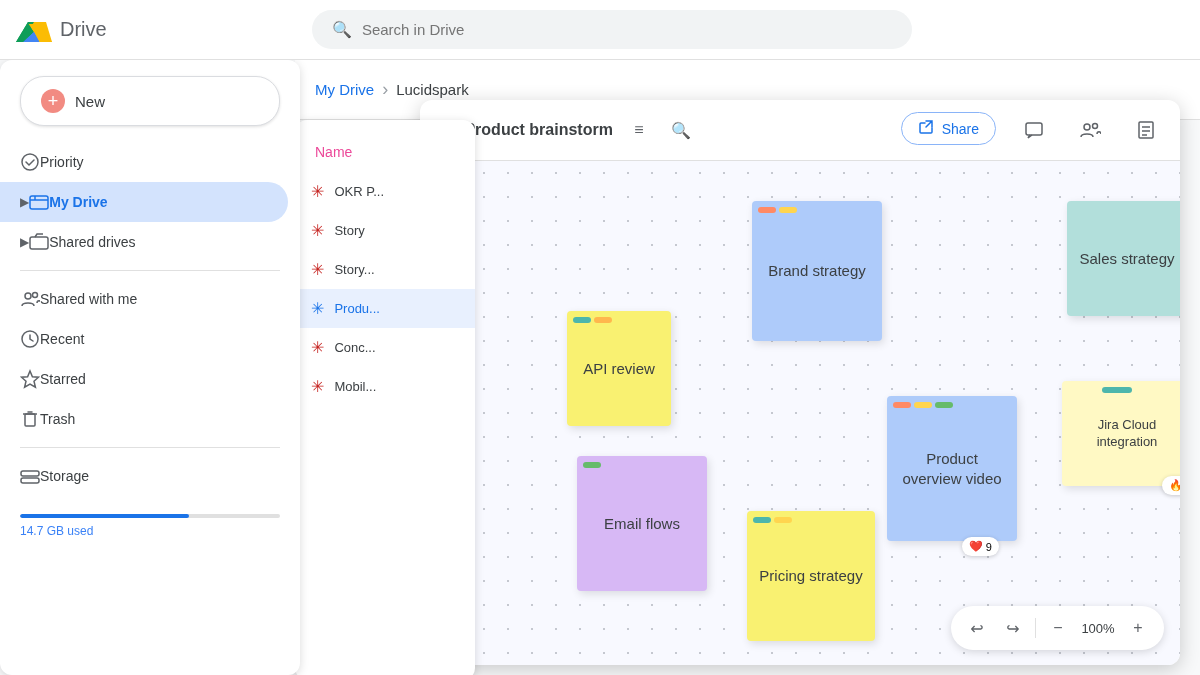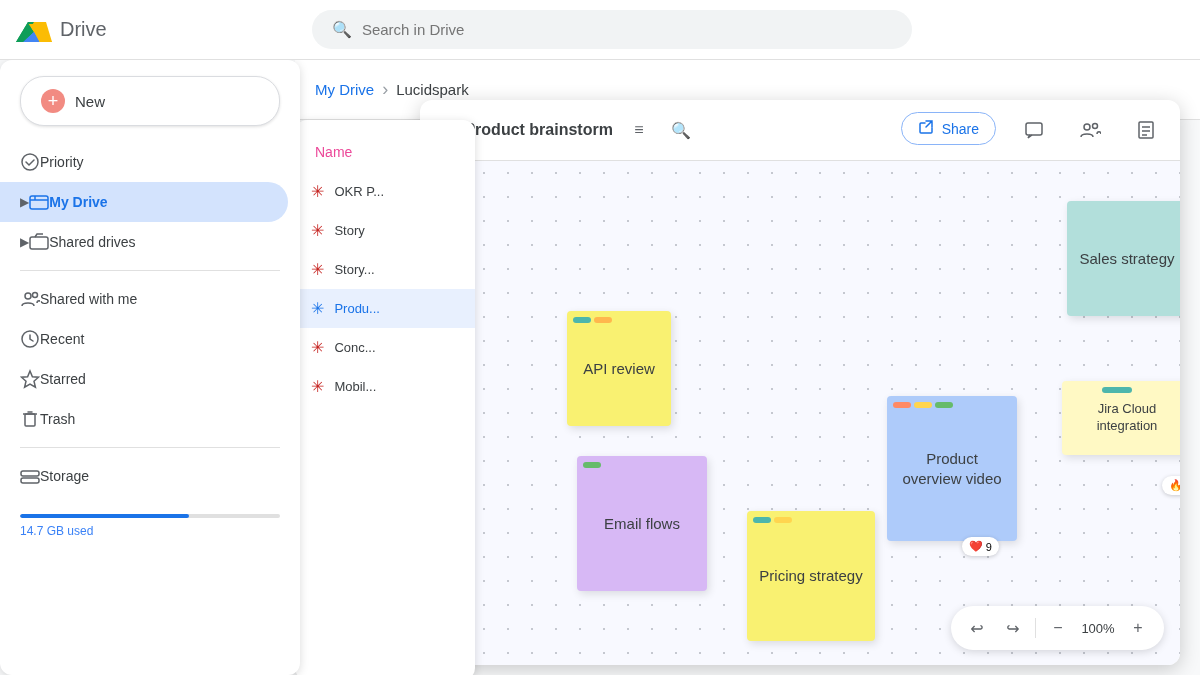--- a/index.html
+++ b/index.html
@@ -640,20 +640,27 @@
     <div class="canvas-workspace">
 
       <div class="sticky-note" style="background:#f9f171;top:150px;left:95px;width:104px;height:115px;">
         <div class="note-tag">
           <div class="note-tag-bar" style="background:#4db6ac;"></div>
           <div class="note-tag-bar" style="background:#ffb74d;"></div>
         </div>
         <span>API review</span>
       </div>
 
+      <div class="sticky-note" style="background:#aecbfa;top:40px;left:280px;width:130px;height:140px;">
+        <div class="note-tag">
+          <div class="note-tag-bar" style="background:#ff8a65;"></div>
+          <div class="note-tag-bar" style="background:#ffd54f;"></div>
+        </div>
+        <span>Brand strategy</span>
+      </div>
 
       <div class="sticky-note" style="background:#d7b8f5;top:295px;left:105px;width:130px;height:135px;align-items:center;">
         <div class="note-tag">
           <div class="note-tag-bar" style="background:#66bb6a;"></div>
         </div>
         <span>Email flows</span>
       </div>
 
       <div class="sticky-note" style="background:#f9f171;top:350px;left:275px;width:128px;height:130px;">
         <div class="note-tag">
@@ -674,21 +681,21 @@
 
       <div class="reaction-badge" style="bottom:110px;left:490px;">
         <span>❤️</span>
         <span>9</span>
       </div>
 
       <div class="sticky-note" style="background:#b2dfdb;top:40px;left:595px;width:120px;height:115px;">
         <span>Sales strategy</span>
       </div>
 
-      <div class="sticky-note" style="background:#fff9c4;top:220px;left:590px;width:130px;height:74px;font-size:13px;">
+      <div class="sticky-note" style="background:#fff9c4;top:220px;left:590px;width:130px;height:105px;font-size:13px;">
         <div class="note-tag" style="left:40px;">
           <div class="note-tag-bar" style="background:#4db6ac;width:30px;"></div>
         </div>
         <span>Jira Cloud integration</span>
       </div>
 
       <div class="reaction-badge" style="top:315px;left:690px;">
         <span>🔥</span>
 
       </div>

